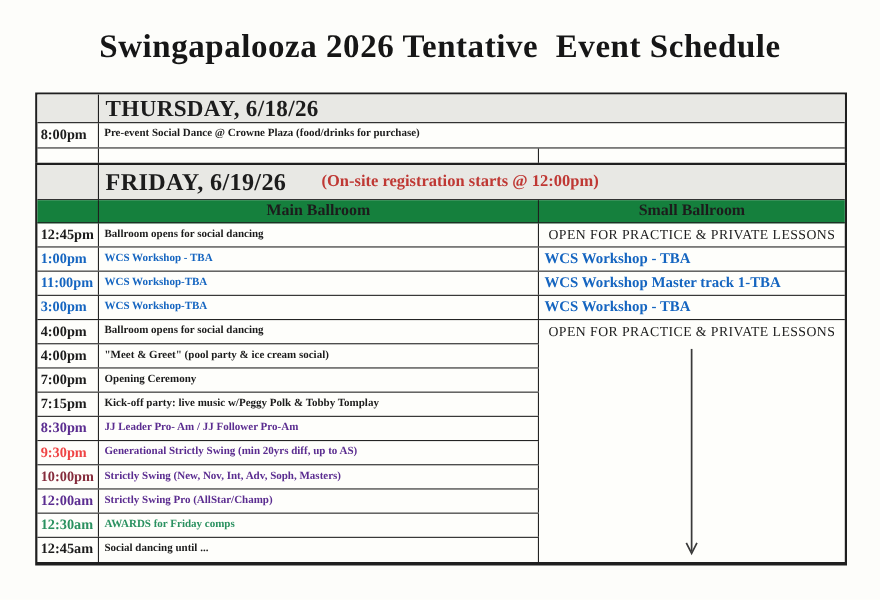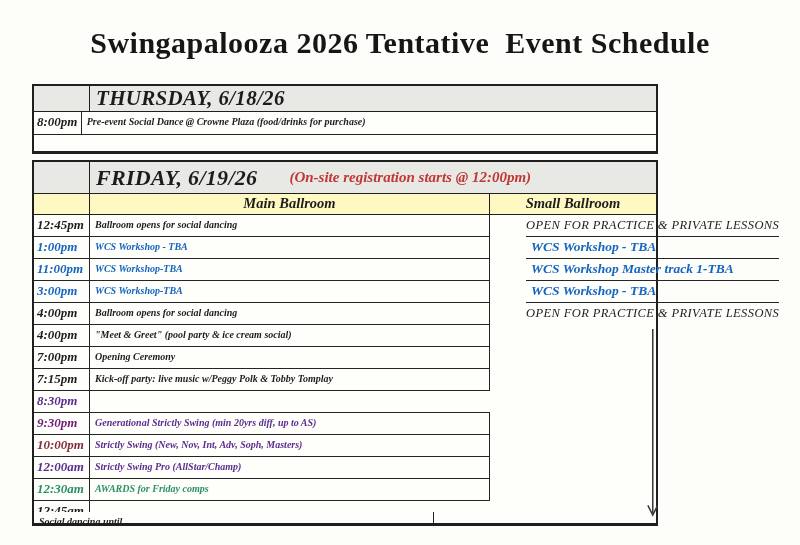--- a/index.html
+++ b/index.html
@@ -12,27 +12,26 @@
     overflow:hidden;
   }
   .page-title {
     position:absolute; top:26px; left:0; width:800px;
     text-align:center;
     font-size:30px; font-weight:bold; letter-spacing:.5px;
     white-space:pre;
     color:#161616;
   }
   .tbl {
-    position:absolute; left:32px; width:626px;
+    position:absolute; left:32px; width:738px;
     border:2px solid #1f1f1f;
     background:#fefefb;
-    font-style:italic;
   }
   .t-thursday { top:84px; border-bottom-width:3px; }
-  .t-friday   { top:160px; border-bottom-width:3px; }
+  .t-friday   { top:148px; border-bottom-width:3px; }
 
   .hdr-row {
     display:flex; align-items:center;
     background:#e8e8e4;
     border-bottom:1.5px solid #1f1f1f;
   }
   .t-thursday .hdr-row { height:26px; }
   .t-friday   .hdr-row { height:32px; }
   .hdr-spacer {
     width:56px; align-self:stretch;
@@ -42,34 +41,34 @@
     font-weight:bold; padding-left:6px; line-height:1;
     font-size:21px; letter-spacing:.3px;
   }
   .t-friday .day-heading { font-size:22px; }
   .reg-note {
     font-weight:bold; font-size:15px; margin-left:32px; line-height:1;
   }
 
   .colhdr-row {
     display:flex; height:21px;
-    background:#fef9c3;
+    background:#15803d;
     border-bottom:1.5px solid #1f1f1f;
     font-weight:bold; font-size:14.5px;
   }
   .colhdr-spacer { width:56px; border-right:1.5px solid #1f1f1f; }
   .colhdr-main  { width:400px; border-right:1.5px solid #1f1f1f; text-align:center; line-height:19px; }
   .colhdr-small { flex:1; text-align:center; line-height:19px; }
 
   .body-flex { display:flex; }
   .left-pane { width:456px; }
-  .right-pane { flex:1; position:relative;margin-left:36px; }
+  .right-pane { flex:1; position:relative; }
 
   .srow { display:flex; height:22px; border-bottom:1.5px solid #242424; }
-  .srow:last-child { border-bottom:none;flex-direction:column; }
+  .srow:last-child { border-bottom:none; }
   .t-thursday .srow { height:23px; }
   .t-thursday .srow.empty-row { height:16px; border-bottom:none; }
   .cell-time {
     width:56px; border-right:1.5px solid #242424;
     font-weight:bold; font-size:13px; line-height:20px; padding-left:3px;
     overflow:hidden;
   }
   .cell-main {
     width:400px; border-right:1.5px solid #242424;
     font-weight:bold; font-size:10px; line-height:20px; padding-left:5px;
@@ -165,23 +164,24 @@
       <div class="srow">
         <div class="cell-time" style="color: rgb(28, 28, 28);">7:00pm</div>
         <div class="cell-main" style="color: rgb(28, 28, 28);">Opening Ceremony</div>
       </div>
       <div class="srow">
         <div class="cell-time" style="color: rgb(28, 28, 28);">7:15pm</div>
         <div class="cell-main" style="color: rgb(28, 28, 28);">Kick-off party: live music w/Peggy Polk &amp; Tobby Tomplay</div>
       </div>
       <div class="srow">
         <div class="cell-time" style="color: rgb(91, 45, 144);">8:30pm</div>
-      </div>
-      <div class="srow">
-        <div class="cell-time" style="color: #701a75;">9:30pm</div>
+        <div class="cell-main" style="color: rgb(91, 45, 144);">JJ Leader Pro- Am / JJ Follower Pro-Am</div>
+      </div>
+      <div class="srow">
+        <div class="cell-time" style="color: #ef4444;">9:30pm</div>
         <div class="cell-main" style="color: rgb(91, 45, 144);">Generational Strictly Swing (min 20yrs diff, up to AS)</div>
       </div>
       <div class="srow">
         <div class="cell-time" style="color: rgb(133, 44, 60);">10:00pm</div>
         <div class="cell-main" style="color: rgb(91, 45, 144);">Strictly Swing (New, Nov, Int, Adv, Soph, Masters)</div>
       </div>
       <div class="srow">
         <div class="cell-time" style="color: rgb(91, 45, 144);">12:00am</div>
         <div class="cell-main" style="color: rgb(91, 45, 144);">Strictly Swing Pro (AllStar/Champ)</div>
       </div>

